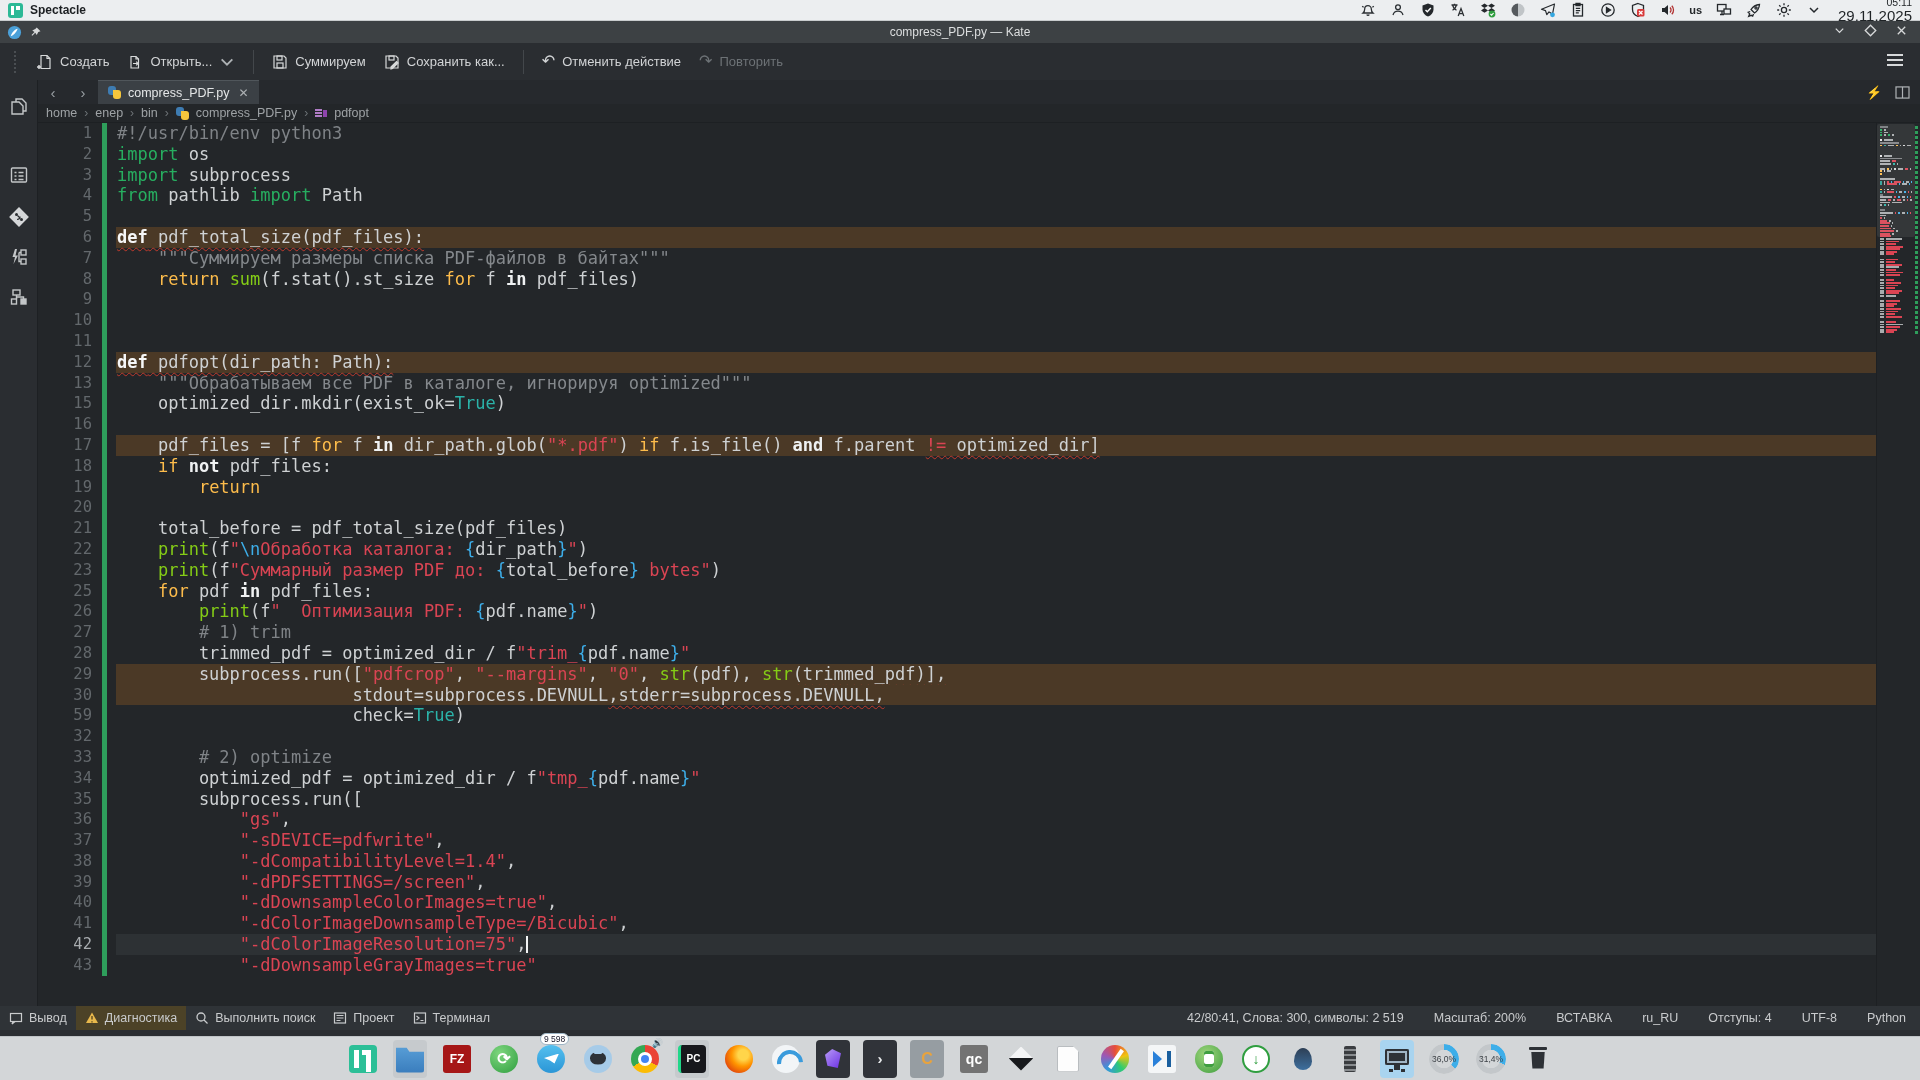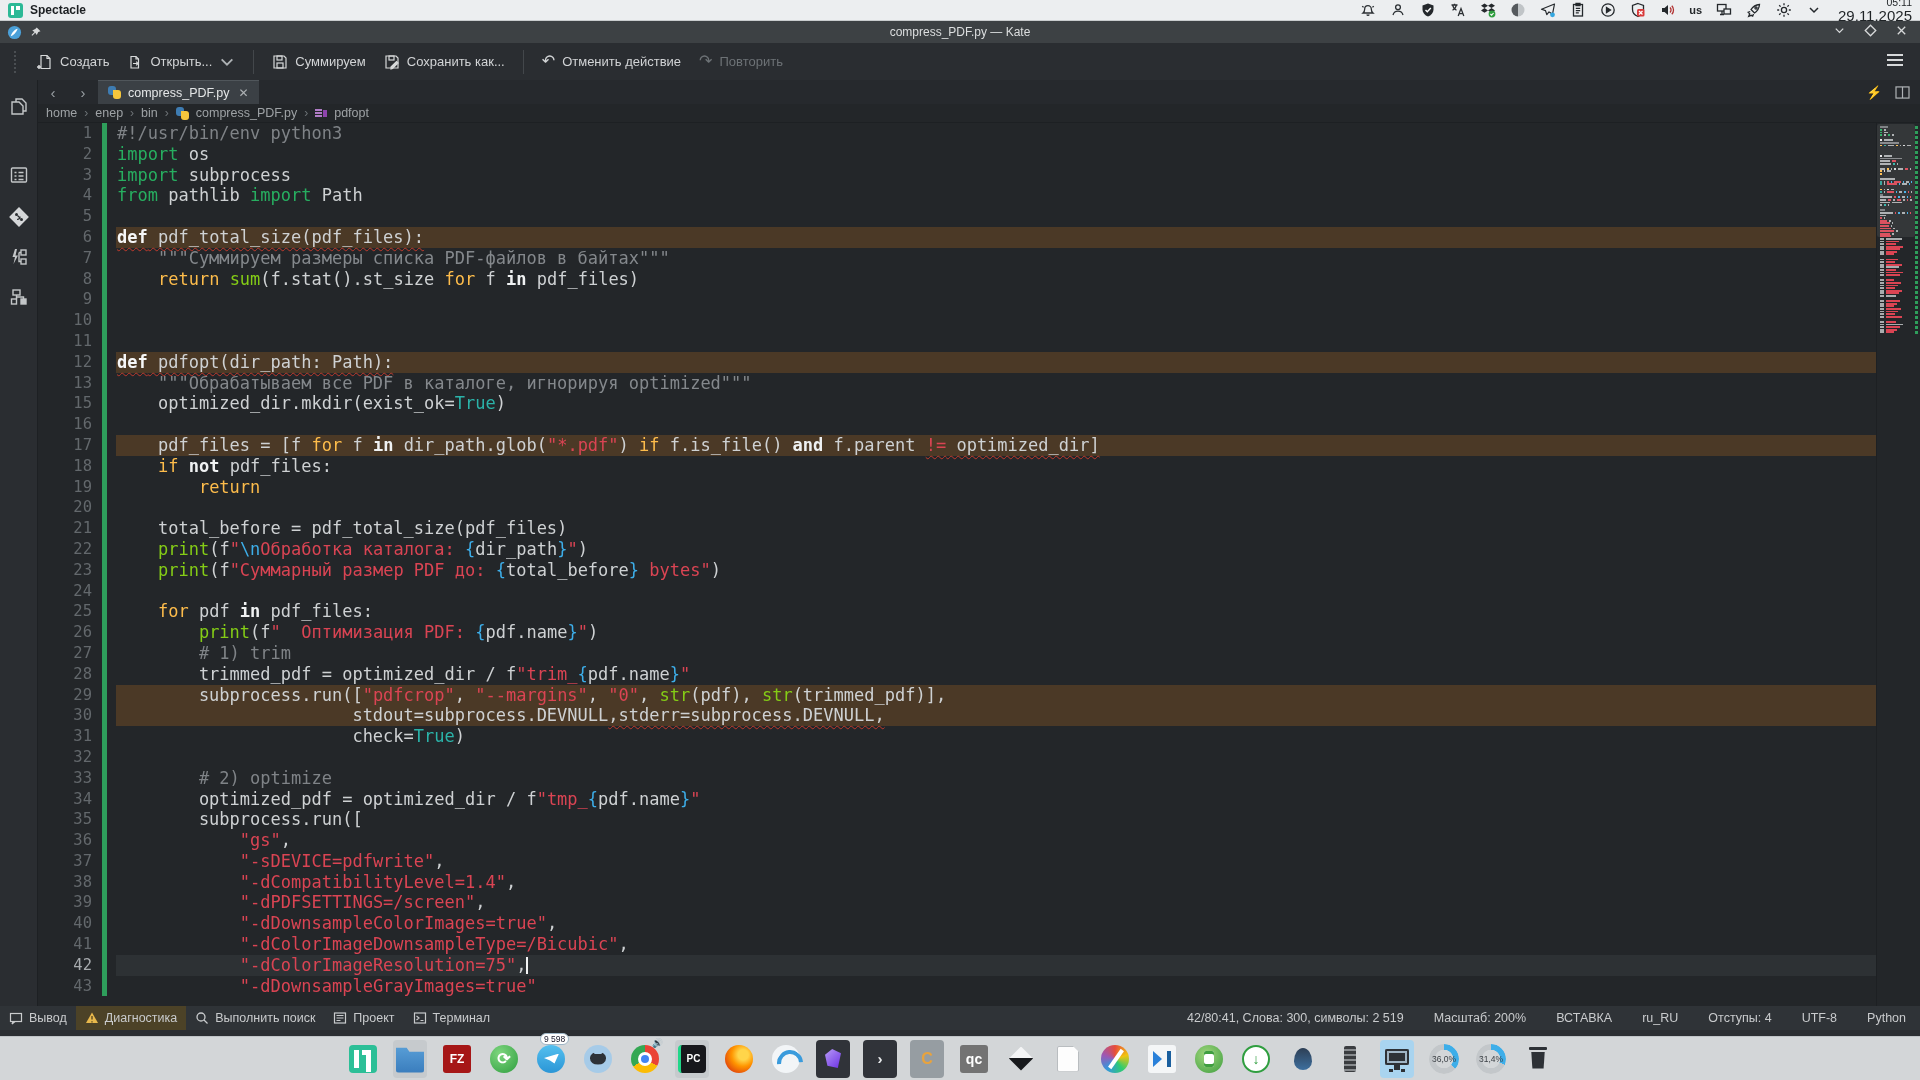--- a/index.html
+++ b/index.html
@@ -432,28 +432,27 @@
     <div class="row"><span class="gut">13</span><span class="gbar"></span><span class="txt"><span class="tk d">    """Обрабатываем все PDF в каталоге, игнорируя optimized"""</span></span></div>
     <div class="row"><span class="gut">15</span><span class="gbar"></span><span class="txt"><span class="tk n">    optimized_dir.mkdir(exist_ok=</span><span class="tk t">True</span><span class="tk n">)</span></span></div>
     <div class="row"><span class="gut">16</span><span class="gbar"></span><span class="txt"></span></div>
     <div class="row hl"><span class="gut">17</span><span class="gbar"></span><span class="txt"><span class="tk n">    pdf_files = [f </span><span class="tk k">for</span><span class="tk n"> f </span><span class="tk o">in</span><span class="tk n"> dir_path.glob(</span><span class="tk s">"*.pdf"</span><span class="tk n">) </span><span class="tk k">if</span><span class="tk n"> f.is_file() </span><span class="tk o">and</span><span class="tk n"> f.parent </span><span class="tk s q">!=</span><span class="tk n q"> optimized_dir]</span></span></div>
     <div class="row"><span class="gut">18</span><span class="gbar"></span><span class="txt"><span class="tk n">    </span><span class="tk k">if</span><span class="tk n"> </span><span class="tk o">not</span><span class="tk n"> pdf_files:</span></span></div>
     <div class="row"><span class="gut">19</span><span class="gbar"></span><span class="txt"><span class="tk n">        </span><span class="tk k">return</span></span></div>
     <div class="row"><span class="gut">20</span><span class="gbar"></span><span class="txt"></span></div>
     <div class="row"><span class="gut">21</span><span class="gbar"></span><span class="txt"><span class="tk n">    total_before = pdf_total_size(pdf_files)</span></span></div>
     <div class="row"><span class="gut">22</span><span class="gbar"></span><span class="txt"><span class="tk n">    </span><span class="tk b">print</span><span class="tk n">(f</span><span class="tk s">"</span><span class="tk e">\n</span><span class="tk s">Обработка каталога: </span><span class="tk e">{</span><span class="tk n">dir_path</span><span class="tk e">}</span><span class="tk s">"</span><span class="tk n">)</span></span></div>
     <div class="row"><span class="gut">23</span><span class="gbar"></span><span class="txt"><span class="tk n">    </span><span class="tk b">print</span><span class="tk n">(f</span><span class="tk s">"Суммарный размер PDF до: </span><span class="tk e">{</span><span class="tk n">total_before</span><span class="tk e">}</span><span class="tk s"> bytes"</span><span class="tk n">)</span></span></div>
-    <div class="row"><span class="gut">24</span><span class="gbar"></span><span class="txt"></span></div>
     <div class="row"><span class="gut">25</span><span class="gbar"></span><span class="txt"><span class="tk n">    </span><span class="tk k">for</span><span class="tk n"> pdf </span><span class="tk o">in</span><span class="tk n"> pdf_files:</span></span></div>
     <div class="row"><span class="gut">26</span><span class="gbar"></span><span class="txt"><span class="tk n">        </span><span class="tk b">print</span><span class="tk n">(f</span><span class="tk s">"  Оптимизация PDF: </span><span class="tk e">{</span><span class="tk n">pdf.name</span><span class="tk e">}</span><span class="tk s">"</span><span class="tk n">)</span></span></div>
     <div class="row"><span class="gut">27</span><span class="gbar"></span><span class="txt"><span class="tk c">        # 1) trim</span></span></div>
     <div class="row"><span class="gut">28</span><span class="gbar"></span><span class="txt"><span class="tk n">        trimmed_pdf = optimized_dir / f</span><span class="tk s">"trim_</span><span class="tk e">{</span><span class="tk n">pdf.name</span><span class="tk e">}</span><span class="tk s">"</span></span></div>
     <div class="row hl"><span class="gut">29</span><span class="gbar"></span><span class="txt"><span class="tk n">        subprocess.run([</span><span class="tk s">"pdfcrop"</span><span class="tk n">, </span><span class="tk s">"--margins"</span><span class="tk n">, </span><span class="tk s">"0"</span><span class="tk n">, </span><span class="tk b">str</span><span class="tk n">(pdf), </span><span class="tk b">str</span><span class="tk n q">(trimmed_pdf)],</span></span></div>
     <div class="row hl"><span class="gut">30</span><span class="gbar"></span><span class="txt"><span class="tk n">                       stdout=subprocess.DEVNULL</span><span class="tk n q">,stderr=subprocess.DEVNULL,</span></span></div>
-    <div class="row"><span class="gut">31</span><span class="gbar"></span><span class="txt"><span class="tk n">                       check=</span><span class="tk t">True</span><span class="tk n">)</span></span></div>
+    <div class="row"><span class="gut">59</span><span class="gbar"></span><span class="txt"><span class="tk n">                       check=</span><span class="tk t">True</span><span class="tk n">)</span></span></div>
     <div class="row"><span class="gut">32</span><span class="gbar"></span><span class="txt"></span></div>
     <div class="row"><span class="gut">33</span><span class="gbar"></span><span class="txt"><span class="tk c">        # 2) optimize</span></span></div>
     <div class="row"><span class="gut">34</span><span class="gbar"></span><span class="txt"><span class="tk n">        optimized_pdf = optimized_dir / f</span><span class="tk s">"tmp_</span><span class="tk e">{</span><span class="tk n">pdf.name</span><span class="tk e">}</span><span class="tk s">"</span></span></div>
     <div class="row"><span class="gut">35</span><span class="gbar"></span><span class="txt"><span class="tk n">        subprocess.run([</span></span></div>
     <div class="row"><span class="gut">36</span><span class="gbar"></span><span class="txt"><span class="tk n">            </span><span class="tk s">"gs"</span><span class="tk n">,</span></span></div>
     <div class="row"><span class="gut">37</span><span class="gbar"></span><span class="txt"><span class="tk n">            </span><span class="tk s">"-sDEVICE=pdfwrite"</span><span class="tk n">,</span></span></div>
     <div class="row"><span class="gut">38</span><span class="gbar"></span><span class="txt"><span class="tk n">            </span><span class="tk s">"-dCompatibilityLevel=1.4"</span><span class="tk n">,</span></span></div>
     <div class="row"><span class="gut">39</span><span class="gbar"></span><span class="txt"><span class="tk n">            </span><span class="tk s">"-dPDFSETTINGS=/screen"</span><span class="tk n">,</span></span></div>
     <div class="row"><span class="gut">40</span><span class="gbar"></span><span class="txt"><span class="tk n">            </span><span class="tk s">"-dDownsampleColorImages=true"</span><span class="tk n">,</span></span></div>
     <div class="row"><span class="gut">41</span><span class="gbar"></span><span class="txt"><span class="tk n">            </span><span class="tk s">"-dColorImageDownsampleType=/Bicubic"</span><span class="tk n">,</span></span></div>

